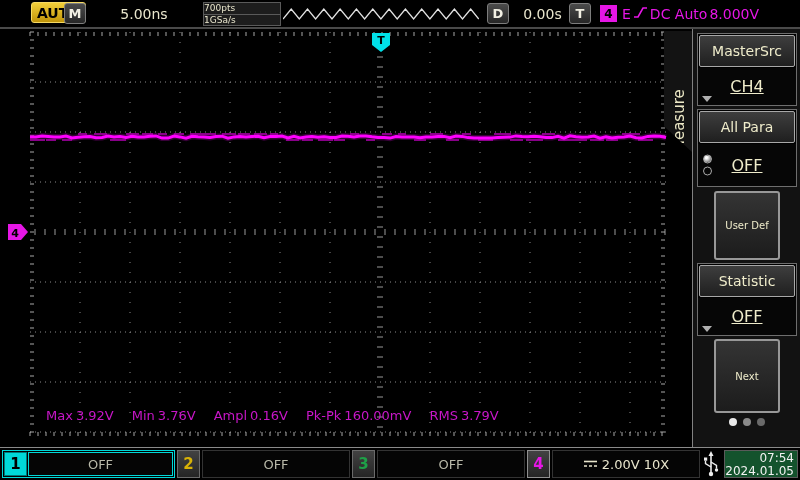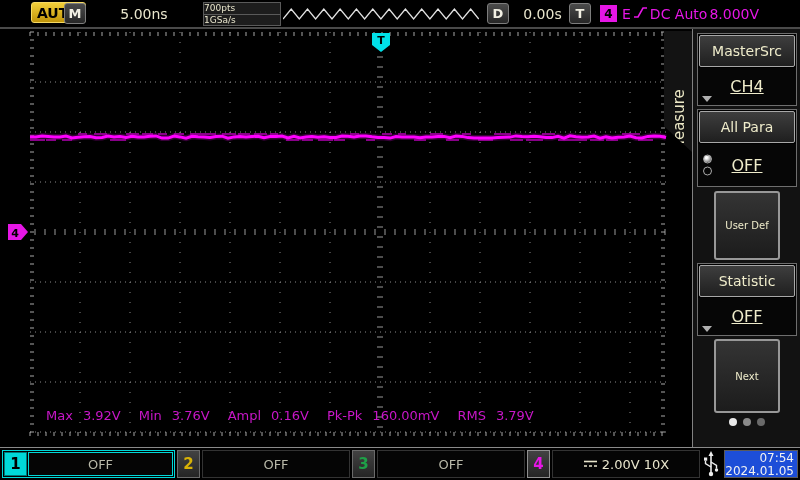--- a/index.html
+++ b/index.html
@@ -34,21 +34,21 @@
            color:#e9e6cd; font-size:14px;padding-left:13px; }
   .trig-badge { left:600px; top:5px; width:17px; height:17px; background:#e616e6;
                 color:#000; font-weight:bold; font-size:12px;
                 display:flex; align-items:center; justify-content:center; }
   .trig-info { left:622px; top:5px; height:17px; color:#e616e6; font-size:14px;
                display:flex; align-items:center; gap:2px; }
 
   
   .measure-row { position:absolute; left:46px; top:408px; display:flex; gap:18px;
                  color:#c816c8; font-size:13px; z-index:1; }
-  .mitem { display:flex; gap:10px; }
+  .mitem { display:flex; gap:3px; }
 
   
   .measure-tab { position:absolute; left:664px; top:31px; width:29px; height:122px;
                  background:#131313; z-index:3;
                  clip-path:polygon(0 0,100% 0,100% 100%,0 78%);
                  display:flex; justify-content:center; }
   .measure-tab span { writing-mode:vertical-rl; transform:rotate(180deg);
                       color:#ece8c6; font-size:15px; margin-top:8px; }
 
   
@@ -89,21 +89,21 @@
   .ch-val { flex:1; display:flex; align-items:center; justify-content:center; gap:4px;
             font-size:13px; color:#b9b9a9; background:#050505; border:1px solid #333; }
   .g1 { left:2px; } .g2 { left:177px; } .g3 { left:352px; } .g4 { left:527px; }
   .g1 .ch-num { background:#00d8d8; color:#000; border:1px solid #077; }
   .g1 .ch-val { border:1px solid #00d8d8; }
   .g2 .ch-num { color:#d8b207; }
   .g3 .ch-num { color:#1fa048; }
   .g4 .ch-num { color:#e616e6; border:1px solid #909090; }
   .g4 .ch-val { color:#e9e6cd; }
   .usb { left:700px; width:22px; display:flex; align-items:center; justify-content:center; }
-  .clock { left:724px; width:74px; border:1px solid #5a5a5a; background:#1d4ed8;
+  .clock { left:724px; width:74px; border:1px solid #5a5a5a; background:#14532d;
            color:#f2f2f2; font-size:12px; line-height:13px; text-align:right;
            padding:1px 3px 12px 0; }
 </style>
 </head>
 <body>
 
 <div class="screen">
 
   <svg id="scope" width="800" height="480">
       <line x1="80" y1="32" x2="80" y2="436" stroke="#8c8c8c" stroke-width="1" stroke-dasharray="1 9"></line>

